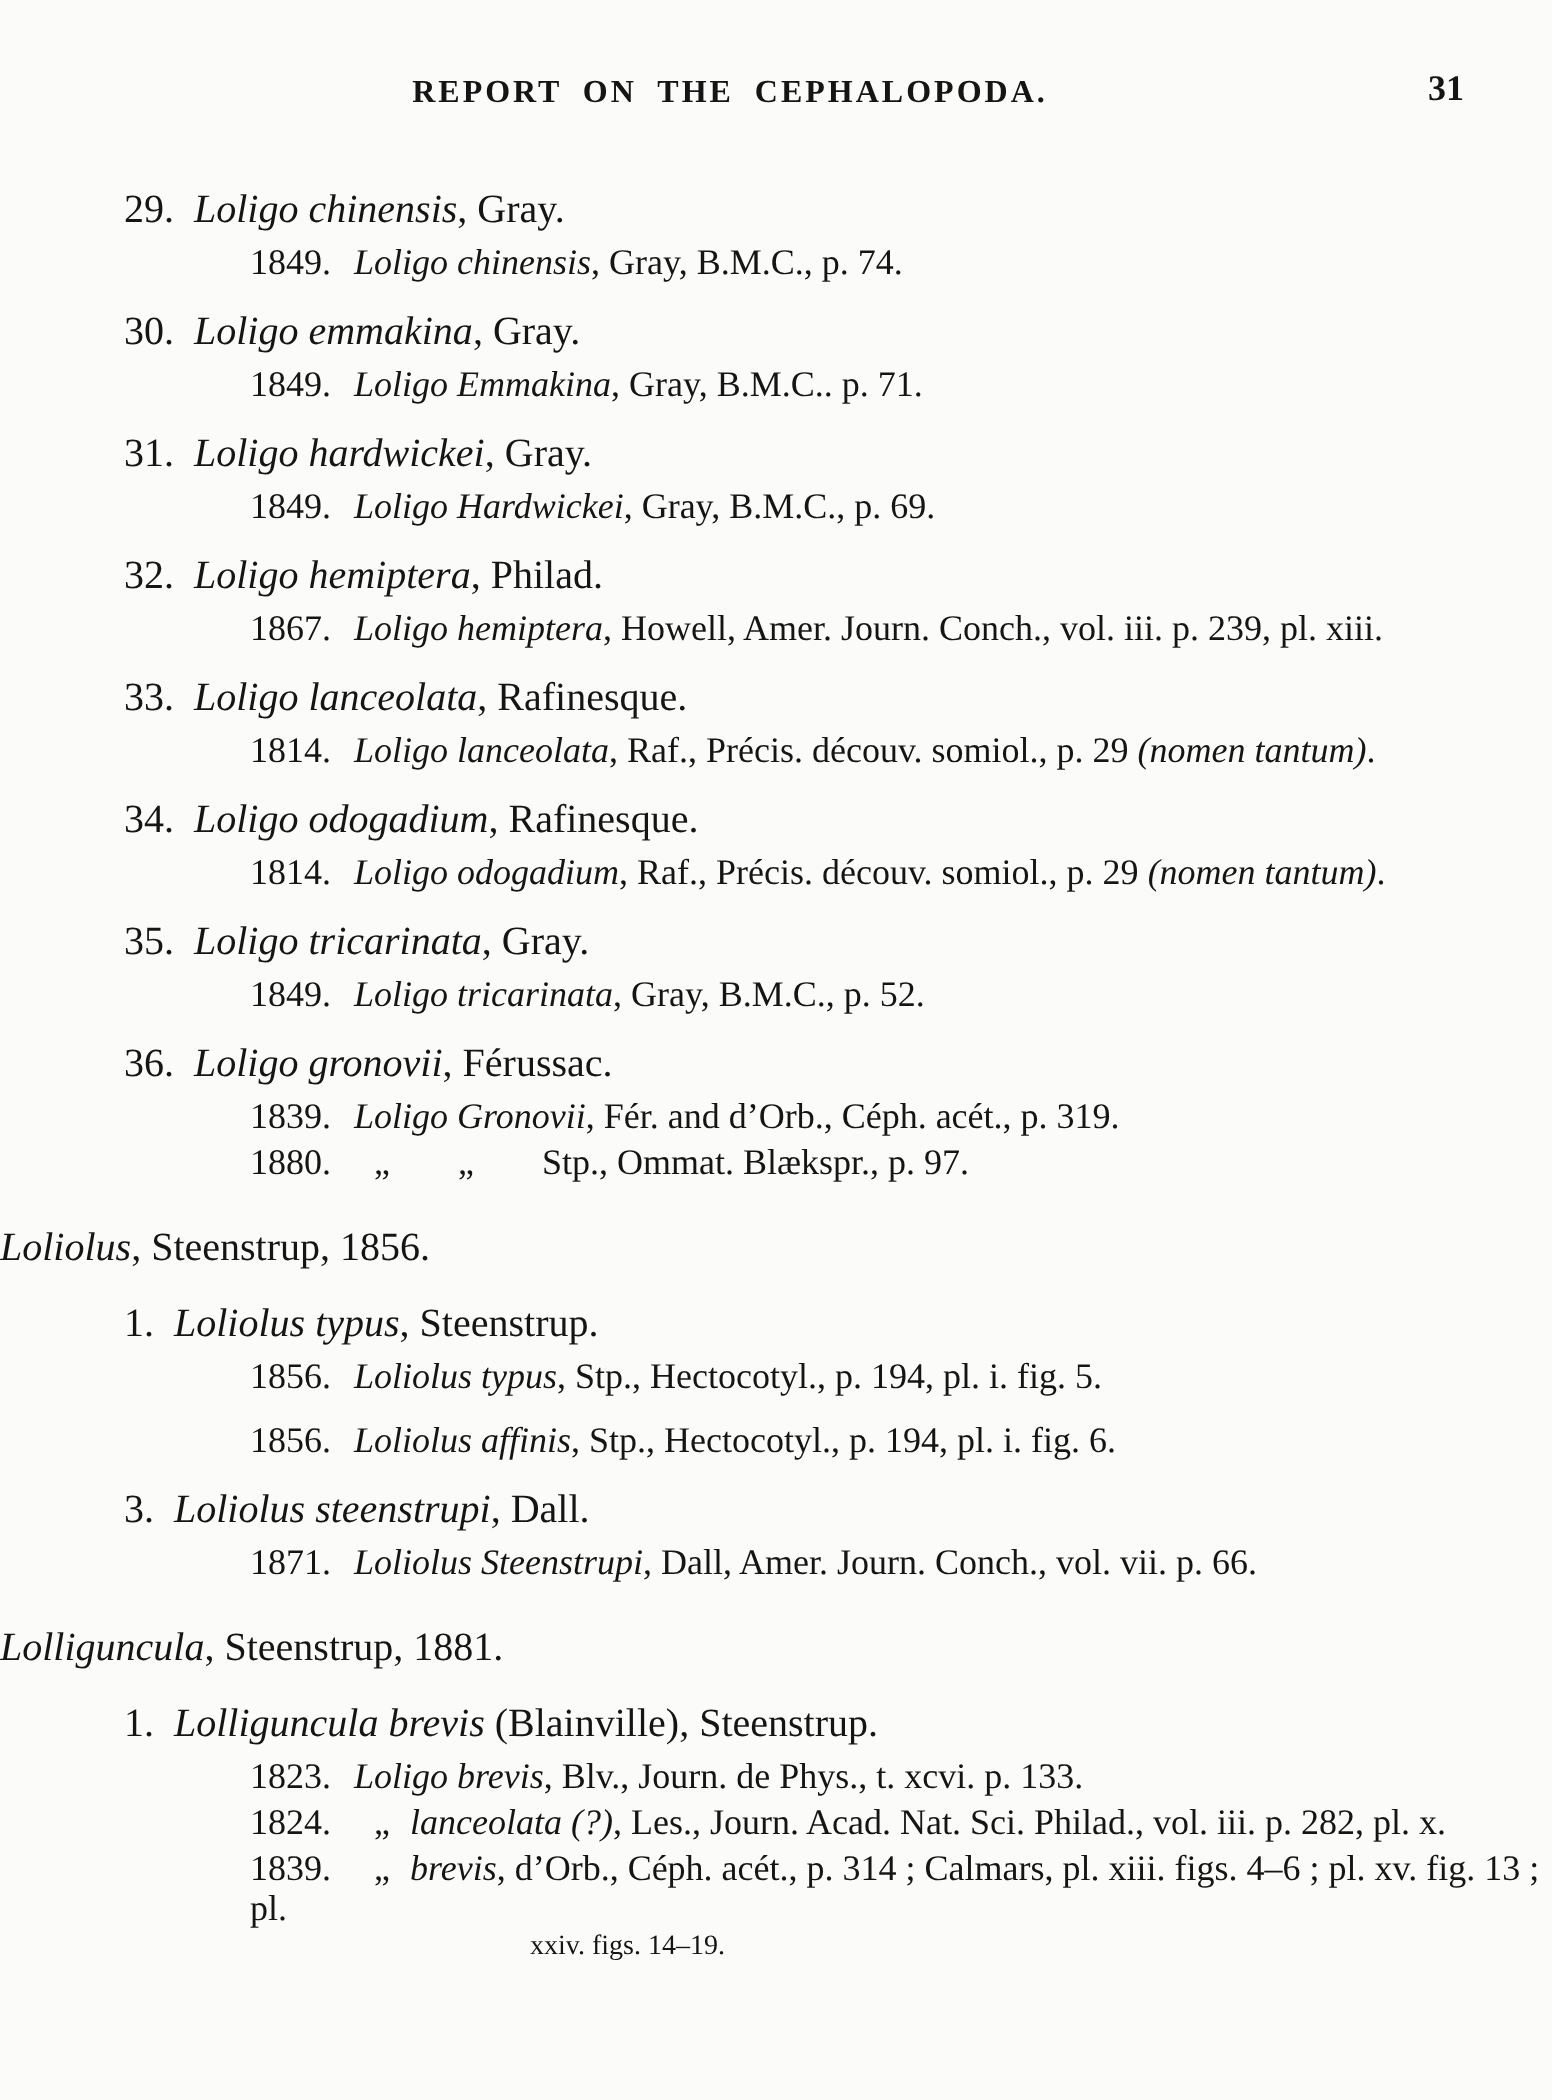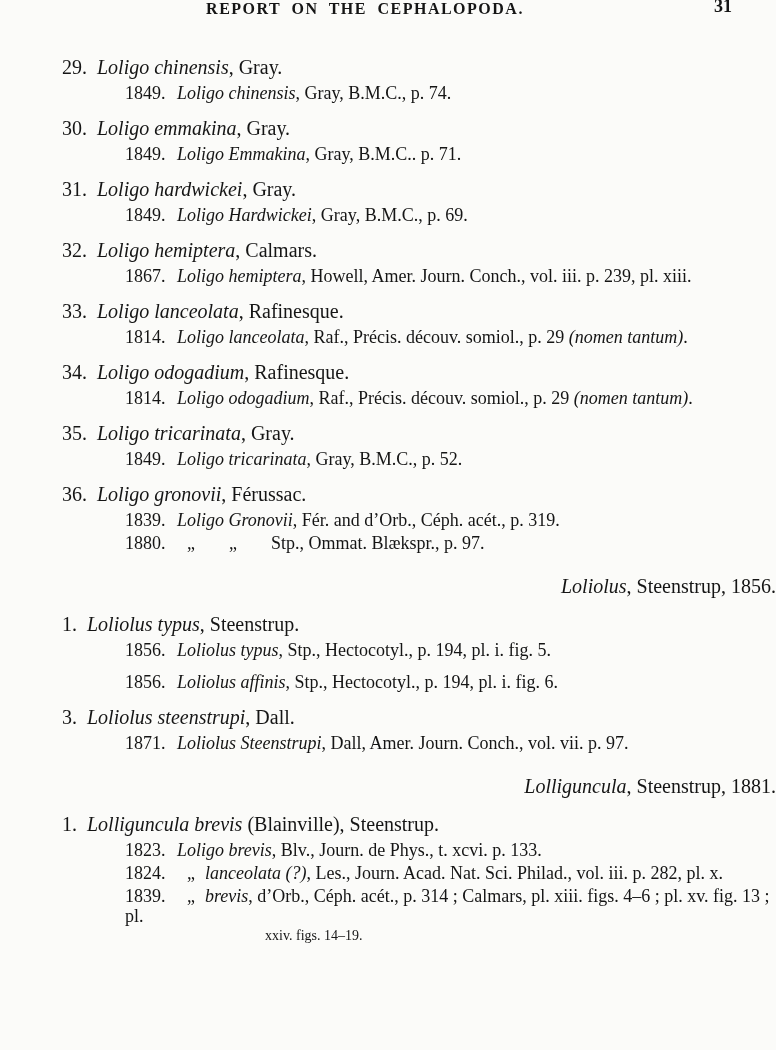--- a/index.html
+++ b/index.html
@@ -3,40 +3,40 @@
 <meta charset="utf-8">
 <style>
   html,body{margin:0;padding:0}
   body{
     width:776px;height:1050px;
     background:#fbfbf9;
     font-family:"Liberation Serif", serif;
     color:#151515;
     overflow:hidden;
   }
-  .page{position:relative;box-sizing:border-box;height:100%;}
+  .page{position:relative;box-sizing:border-box;height:100%;padding-top:38px}
   .running-head{position:relative;height:22px}
   .head-center{
     text-align:center;transform:translateX(-23px);
     font-weight:bold;font-size:16px;letter-spacing:1.5px;word-spacing:5px;
   }
   .page-num{position:absolute;right:44px;top:-4px;font-weight:bold;font-size:18px}
   .content{margin-top:32px}
   .entry{margin-bottom:12px}
   .ehead{margin:0 0 0 62px;line-height:26px;font-size:20px}
   .num{display:inline-block;margin-right:10px}
   .sp{font-style:italic}
   .cite{margin:3px 0 0 125px;line-height:20px;font-size:18px}
   .cite-cont{margin:0 0 0 265px;line-height:20px;font-size:14px}
   .year{display:inline-block;min-width:42px;margin-right:10px}
   .cname{font-style:italic}
   .it{font-style:italic}
   .d1{display:inline-block;width:28px;text-align:center}
   .d2{display:inline-block;width:56px;text-align:center;margin-right:10px}
-  .genus-head{margin:20px 0 12px;text-align:right;font-size:20px;line-height:26px}
+  .genus-head{margin:20px 0 12px;text-align:left;font-size:20px;line-height:26px}
   .genus{font-style:italic}
 </style>
 </head>
 <body>
 
 <div class="page">
 
   <div class="running-head">
     <div class="head-center">REPORT ON THE CEPHALOPODA.</div>
     <div class="page-num">31</div>
@@ -53,21 +53,21 @@
       <p class="ehead"><span class="num">30.</span><span class="sp">Loligo emmakina</span><span>, Gray.</span></p>
       <p class="cite"><span class="year">1849.</span><span class="cname">Loligo Emmakina</span><span>, Gray, B.M.C.. p. 71.</span></p>
     </div>
 
     <div class="entry">
       <p class="ehead"><span class="num">31.</span><span class="sp">Loligo hardwickei</span><span>, Gray.</span></p>
       <p class="cite"><span class="year">1849.</span><span class="cname">Loligo Hardwickei</span><span>, Gray, B.M.C., p. 69.</span></p>
     </div>
 
     <div class="entry">
-      <p class="ehead"><span class="num">32.</span><span class="sp">Loligo hemiptera</span><span>, Calmars.</span></p>
+      <p class="ehead"><span class="num">32.</span><span class="sp">Loligo hemiptera</span><span>, Philad.</span></p>
       <p class="cite"><span class="year">1867.</span><span class="cname">Loligo hemiptera</span><span>, Howell, Amer. Journ. Conch., vol. iii. p. 239, pl. xiii.</span></p>
     </div>
 
     <div class="entry">
       <p class="ehead"><span class="num">33.</span><span class="sp">Loligo lanceolata</span><span>, Rafinesque.</span></p>
       <p class="cite"><span class="year">1814.</span><span class="cname">Loligo lanceolata</span><span>, Raf., Précis. découv. somiol., p. 29 </span><span class="it">(nomen tantum)</span><span>.</span></p>
     </div>
 
     <div class="entry">
       <p class="ehead"><span class="num">34.</span><span class="sp">Loligo odogadium</span><span>, Rafinesque.</span></p>
@@ -91,21 +91,21 @@
       <p class="ehead"><span class="num">1.</span><span class="sp">Loliolus typus</span><span>, Steenstrup.</span></p>
       <p class="cite"><span class="year">1856.</span><span class="cname">Loliolus typus</span><span>, Stp., Hectocotyl., p. 194, pl. i. fig. 5.</span></p>
     </div>
 
     <div class="entry">
       <p class="cite"><span class="year">1856.</span><span class="cname">Loliolus affinis</span><span>, Stp., Hectocotyl., p. 194, pl. i. fig. 6.</span></p>
     </div>
 
     <div class="entry">
       <p class="ehead"><span class="num">3.</span><span class="sp">Loliolus steenstrupi</span><span>, Dall.</span></p>
-      <p class="cite"><span class="year">1871.</span><span class="cname">Loliolus Steenstrupi</span><span>, Dall, Amer. Journ. Conch., vol. vii. p. 97.</span></p>
+      <p class="cite"><span class="year">1871.</span><span class="cname">Loliolus Steenstrupi</span><span>, Dall, Amer. Journ. Conch., vol. vii. p. 66.</span></p>
     </div>
 
     <p class="genus-head"><span class="genus">Lolliguncula</span><span>, Steenstrup, 1881.</span></p>
 
     <div class="entry">
       <p class="ehead"><span class="num">1.</span><span class="sp">Lolliguncula brevis</span><span> (Blainville), Steenstrup.</span></p>
       <p class="cite"><span class="year">1823.</span><span class="cname">Loligo brevis</span><span>, Blv., Journ. de Phys., t. xcvi. p. 133.</span></p>
       <p class="cite"><span class="year">1824.</span><span class="d1">„</span><span class="cname">lanceolata (?)</span><span>, Les., Journ. Acad. Nat. Sci. Philad., vol. iii. p. 282, pl. x.</span></p>
       <p class="cite"><span class="year">1839.</span><span class="d1">„</span><span class="cname">brevis</span><span>, d’Orb., Céph. acét., p. 314 ; Calmars, pl. xiii. figs. 4–6 ; pl. xv. fig. 13 ; pl.</span></p>
       <p class="cite-cont">xxiv. figs. 14–19.</p>

